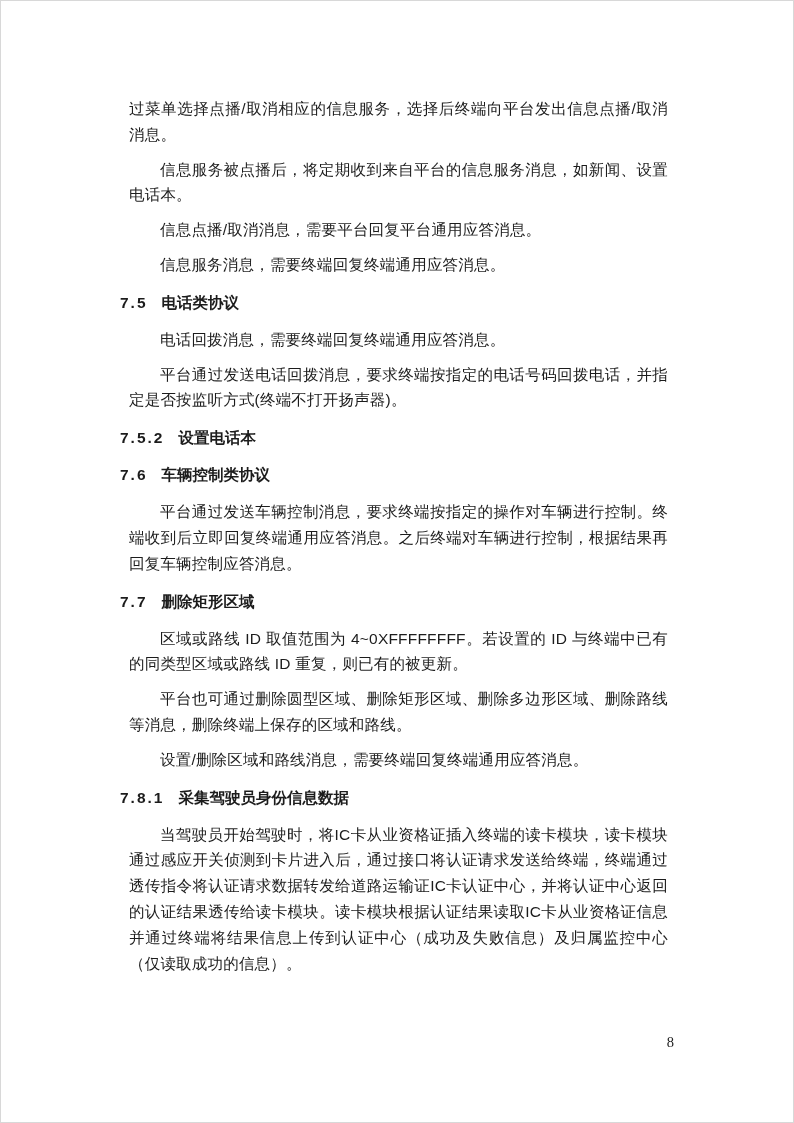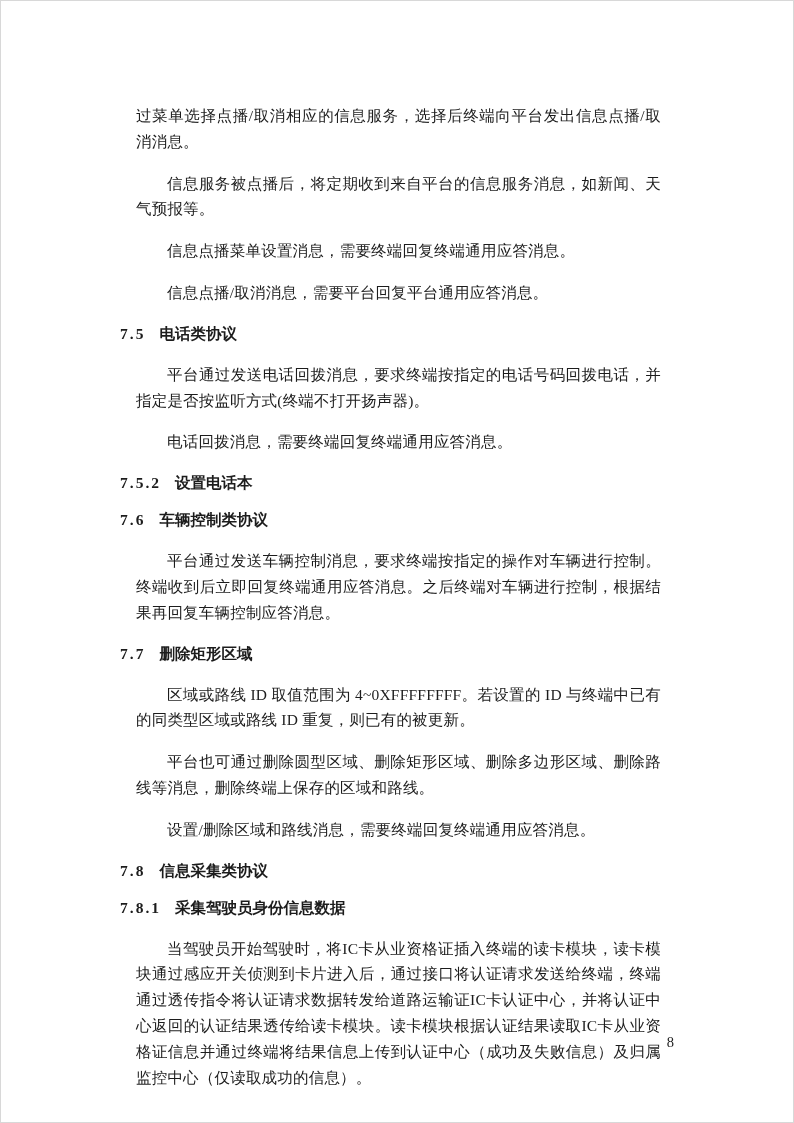--- a/index.html
+++ b/index.html
@@ -17,32 +17,32 @@
     overflow: hidden;
     color: #1c1c1c;
   }
   .content {
     position: absolute;
     left: 119px;
     top: 86px;
     width: 557px;
   }
   .para {
-    font-family: Liberation Serif, serif;
+    font-family: Liberation Sans, sans-serif;
     font-size: 15.5px;
     line-height: 25.8px;
     text-align: justify;
-    margin: 16px;
+    margin: 9px;
     letter-spacing: 0.2px;
   }
   .para.indent {
     text-indent: 2em;
   }
   .heading {
-    font-family: Liberation Serif, serif;
+    font-family: Liberation Sans, sans-serif;
     font-weight: bold;
     font-size: 15.5px;
     line-height: 24px;
     margin: 13px 0 12px 0;
     text-align: left;
   }
   .heading .num {
     letter-spacing: 2px;
     margin-right: 14px;
   }
@@ -55,44 +55,43 @@
     color: #1c1c1c;
   }
 </style>
 </head>
 <body>
 
 <div class="page">
   <div class="content">
 
     <p class="para">过菜单选择点播/取消相应的信息服务，选择后终端向平台发出信息点播/取消消息。</p>
-    <p class="para indent">信息服务被点播后，将定期收到来自平台的信息服务消息，如新闻、天气预报等。</p>
-    <p class="para indent">信息点播菜单设置消息，需要终端回复终端通用应答消息。</p>
+    <p class="para indent">信息服务被点播后，将定期收到来自平台的信息服务消息，如新闻、设置电话本。</p>
     <p class="para indent">信息点播/取消消息，需要平台回复平台通用应答消息。</p>
+    <p class="para indent">信息服务消息，需要终端回复终端通用应答消息。</p>
 
     <h2 class="heading"><span class="num">7.5</span><span>电话类协议</span></h2>
 
 
+    <p class="para indent">电话回拨消息，需要终端回复终端通用应答消息。</p>
     <p class="para indent">平台通过发送电话回拨消息，要求终端按指定的电话号码回拨电话，并指定是否按监听方式(终端不打开扬声器)。</p>
-    <p class="para indent">电话回拨消息，需要终端回复终端通用应答消息。</p>
 
     <h3 class="heading"><span class="num">7.5.2</span><span>设置电话本</span></h3>
 
 
     <h2 class="heading"><span class="num">7.6</span><span>车辆控制类协议</span></h2>
 
     <p class="para indent">平台通过发送车辆控制消息，要求终端按指定的操作对车辆进行控制。终端收到后立即回复终端通用应答消息。之后终端对车辆进行控制，根据结果再回复车辆控制应答消息。</p>
 
     <h2 class="heading"><span class="num">7.7</span><span>删除矩形区域</span></h2>
 
     <p class="para indent">区域或路线 ID 取值范围为 4~0XFFFFFFFF。若设置的 ID 与终端中已有的同类型区域或路线 ID 重复，则已有的被更新。</p>
     <p class="para indent">平台也可通过删除圆型区域、删除矩形区域、删除多边形区域、删除路线等消息，删除终端上保存的区域和路线。</p>
     <p class="para indent">设置/删除区域和路线消息，需要终端回复终端通用应答消息。</p>
 
-    <h2 class="heading"><span class="num">7.8</span><span>信息采集类协议</span></h2>
 
     <h3 class="heading"><span class="num">7.8.1</span><span>采集驾驶员身份信息数据</span></h3>
 
     <p class="para indent">当驾驶员开始驾驶时，将IC卡从业资格证插入终端的读卡模块，读卡模块通过感应开关侦测到卡片进入后，通过接口将认证请求发送给终端，终端通过透传指令将认证请求数据转发给道路运输证IC卡认证中心，并将认证中心返回的认证结果透传给读卡模块。读卡模块根据认证结果读取IC卡从业资格证信息并通过终端将结果信息上传到认证中心（成功及失败信息）及归属监控中心（仅读取成功的信息）。</p>
 
   </div>
 
   <div class="page-number">8</div>
 </div>
 

